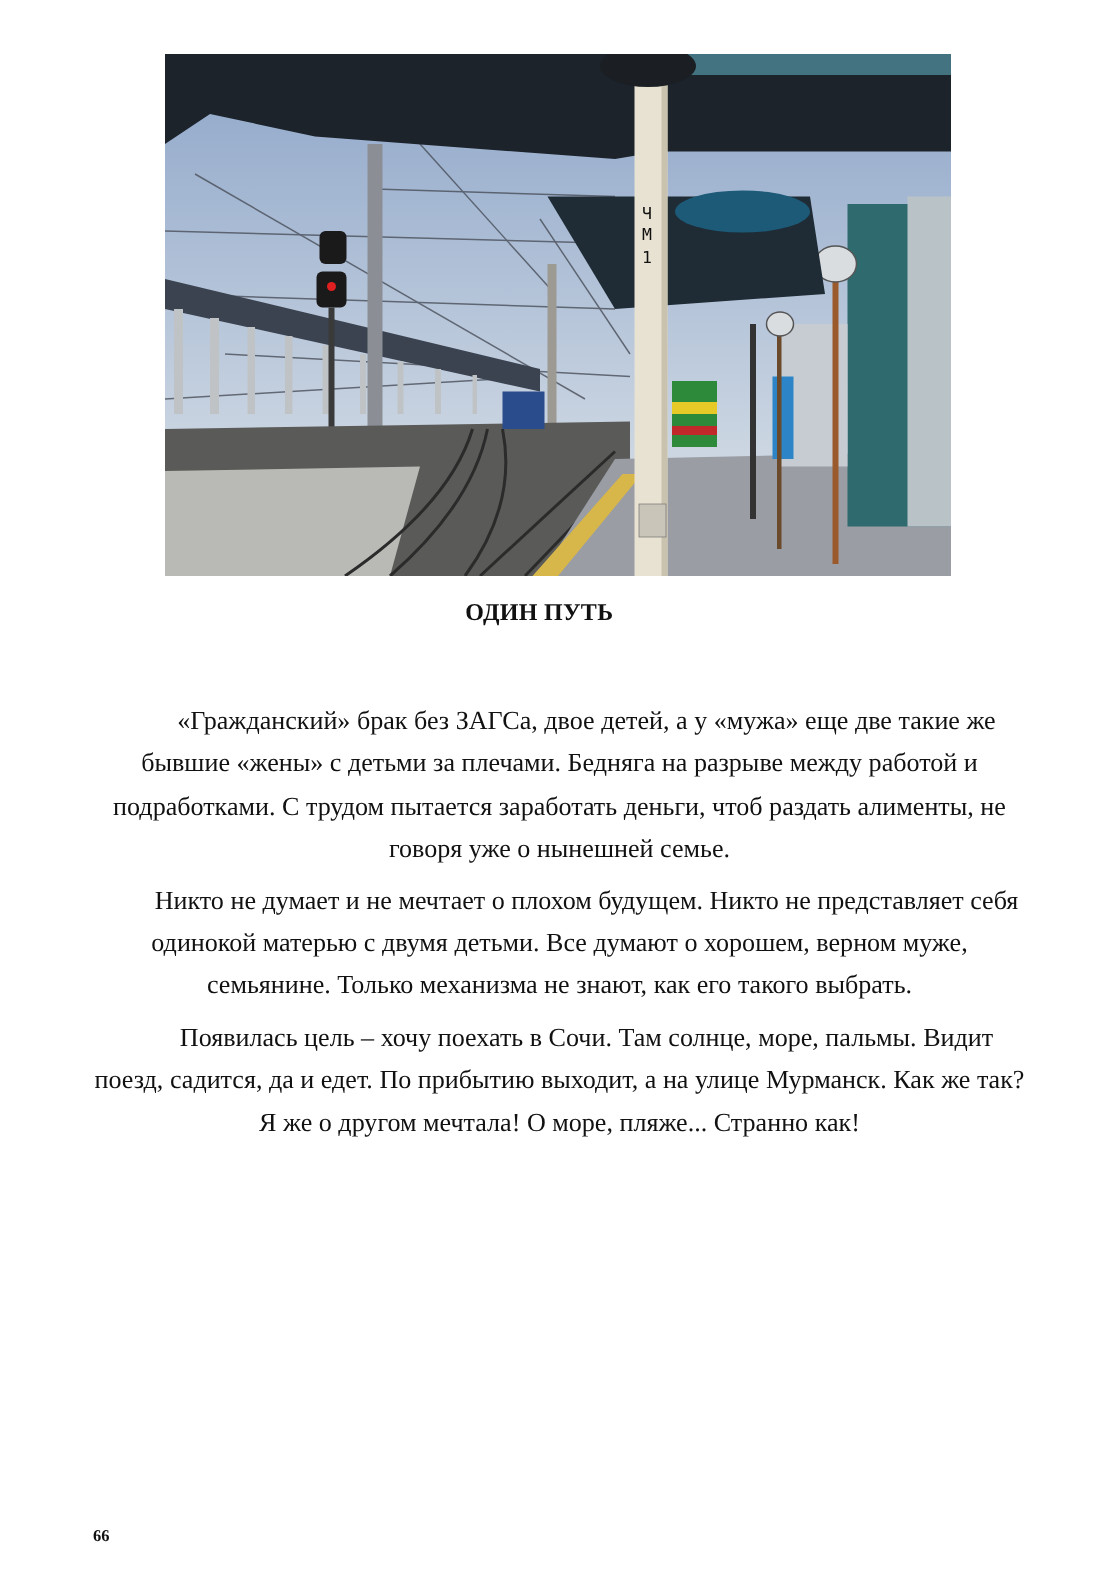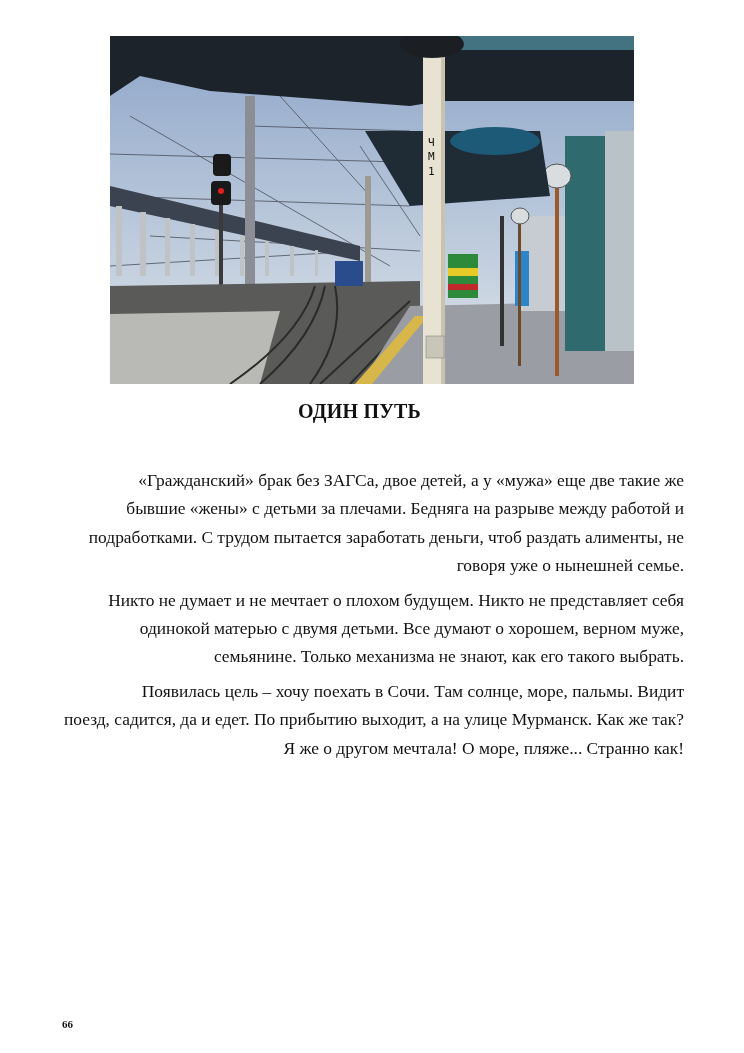--- a/index.html
+++ b/index.html
@@ -1,21 +1,21 @@
 <!DOCTYPE html>
 <html><head>
   <meta charset="utf-8">
   <style>
     html, body { margin: 0; padding: 0; background: #ffffff; }
     body { width: 744px; height: 1053px; position: relative; overflow: hidden; font-family: "Liberation Serif", serif; color: #111; }
     .photo { position: absolute; left: 110px; top: 36px; width: 524px; height: 348px; overflow: hidden; background: #9fb4cf; }
     .photo svg { display: block; width: 100%; height: 100%; }
-    .title { position: absolute; left: 0; width: 719px; top: 400px; text-align: center; font-weight: bold; font-size: 20px; letter-spacing: 0.2px; }
+    .title { position: absolute; left: 0; width: 719px; top: 400px; text-align: center; font-weight: bold; font-size: 16px; letter-spacing: 0.2px; }
     .body-text { position: absolute; left: 62px; top: 466px; width: 622px; font-size: 17.4px; line-height: 28.4px; }
-    .para { margin: 0 0 6px 0; text-indent: 36px; text-align: right; }
+    .para { margin: 0 0 6px 0; text-indent: 36px; text-align: center; }
     .page-num { position: absolute; left: 62px; top: 1018px; font-family: Liberation Serif, serif; font-weight: bold; font-size: 11px; }
   </style>
 </head>
 <body>
 
 <div class="photo">
   <svg viewBox="0 0 524 348" preserveAspectRatio="none">
     <defs>
       <linearGradient id="sky" x1="0" y1="0" x2="0" y2="1">
         <stop offset="0" stop-color="#8ea6c9"></stop>

